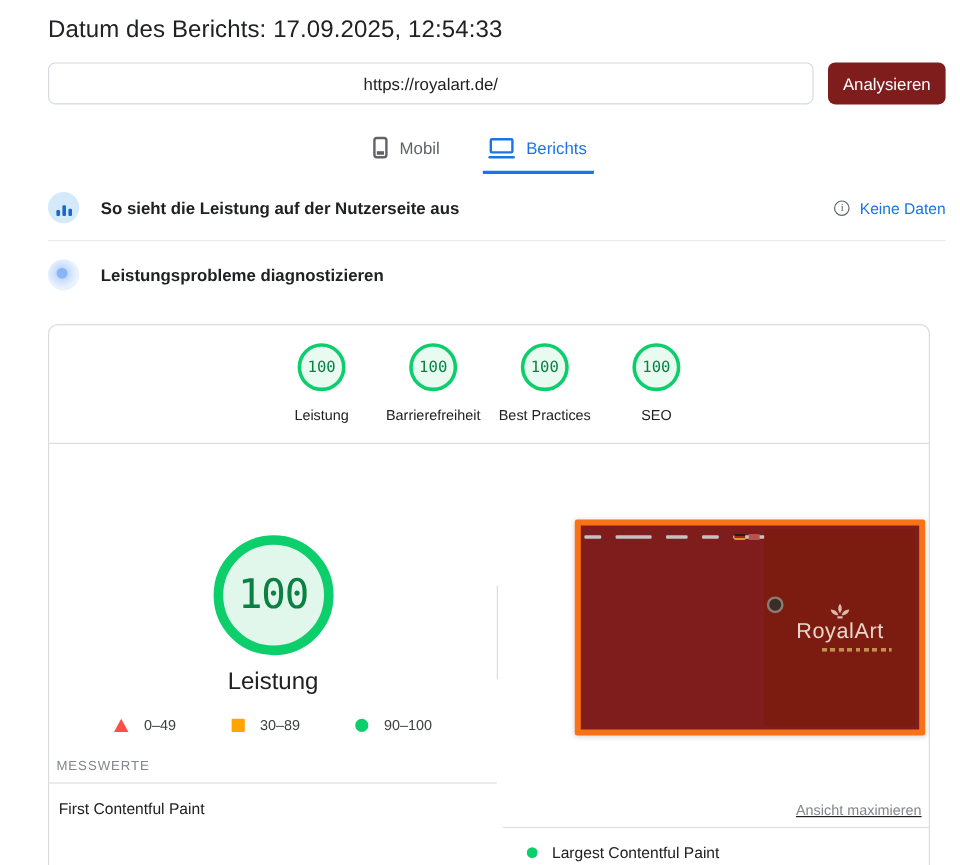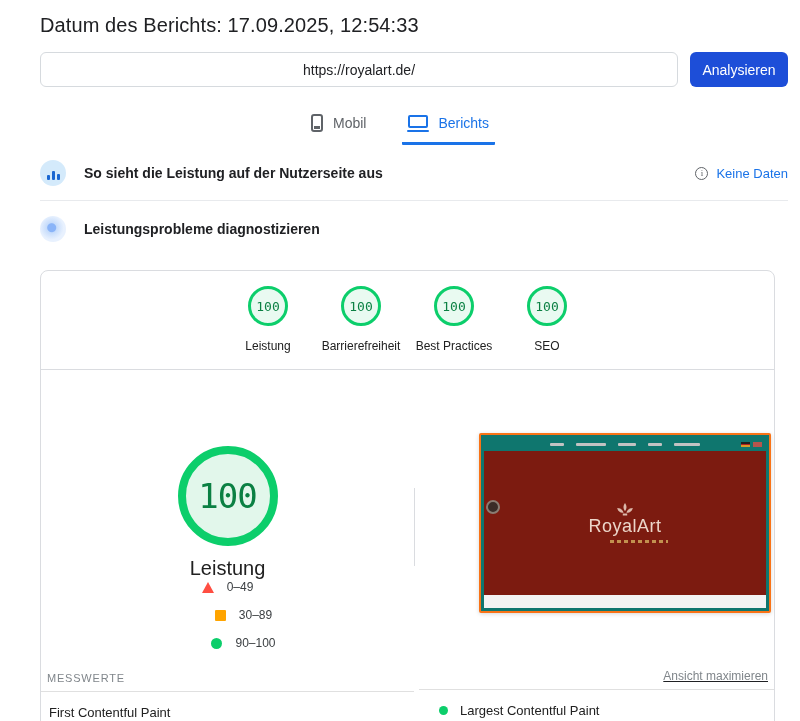--- a/index.html
+++ b/index.html
@@ -7,21 +7,21 @@
     font-family: "Liberation Sans", sans-serif; color: #202124; }
 
   .page { width: 800px; height: 721px; position: relative; }
 
   
   .report-title { font-size: 20px; font-weight: 400; color: #202124; padding: 14px 12px 0 40px; letter-spacing: .1px; }
 
   .url-row { display: flex; align-items: stretch; gap: 12px; margin: 15px 12px 0 40px; }
   .url-input { flex: 1; height: 35px; border: 1px solid #d6dade; border-radius: 6px;
     padding: 0 14px; font-size: 14px; color: #202124; font-family: "Liberation Sans", sans-serif; outline: none; text-align: center; }
-  .analyze-btn { width: 98px; height: 35px; background: #1d4ed8; border: none; border-radius: 6px;
+  .analyze-btn { width: 98px; height: 35px; background: #7f1d1d; border: none; border-radius: 6px;
     color: #fff; font-size: 14px; font-family: "Liberation Sans", sans-serif; cursor: pointer; }
 
   
   .tabs { display: flex; justify-content: center; gap: 30px; margin-top: 23px; }
   .tab { display: flex; align-items: center; gap: 10px; font-size: 14px; color: #5f6368;
     padding: 4px 6px 10px 6px; cursor: pointer; border-bottom: 3px solid transparent; }
   .tab.active { color: #1a73e8; border-bottom-color: #1a73e8; border-radius: 0 0 1px 1px; }
   .phone-icon { width: 12px; height: 18px; border: 2px solid #5f6368; border-radius: 3px; position: relative; }
   .phone-icon::after { content: ""; position: absolute; left: 1px; right: 1px; bottom: 1px; height: 3px; background: #5f6368; }
   .computer-icon { width: 20px; height: 13px; border: 2px solid #1a73e8; border-radius: 2px; position: relative; margin-top: -3px; }
@@ -59,41 +59,41 @@
   .v-divider { width: 1px; height: 78px; background: #dadce0; margin-top: 118px; }
   .right-col { flex: 1; display: flex; flex-direction: column; }
 
   .big-gauge { margin-top: 76px; width: 100px; height: 100px; border-radius: 50%;
     border: 8px solid #0cce6b; background: #e2f7eb; display: flex; align-items: center; justify-content: center;
     font-family: "DejaVu Sans Mono", monospace; font-size: 34px; color: #0b8043; letter-spacing: -1px; }
   .gauge-label { margin-top: 11px; font-size: 20px; color: #212121; }
   .disclaimer { margin-top: 10px; width: 348px; text-align: center; font-size: 11px; line-height: 14px; color: #5f6368; }
   .disclaimer a { color: #1a73e8; text-decoration: none; cursor: pointer; }
 
-  .legend { display: flex; align-items: center; gap: 14px; font-size: 12px; color: #3c4043; flex-direction: column; }
+  .legend { display: flex; align-items: center; gap: 14px; margin-top: 17px; font-size: 12px; color: #3c4043; }
   .legend-item { display: flex; align-items: center; gap: 13px; }
   .legend-item + .legend-item { margin-left: 32px; }
   .tri { width: 0; height: 0; border-left: 6px solid transparent; border-right: 6px solid transparent; border-bottom: 11px solid #ff4e42; }
   .sq { width: 11px; height: 11px; background: #ffa400; border-radius: 1px; }
   .cir { width: 11px; height: 11px; border-radius: 50%; background: #0cce6b; }
 
   .messwerte-row { width: 100%; padding: 0 6px; margin-top: 18px; }
   .messwerte-label { font-size: 11px; letter-spacing: .8px; color: #80868b; }
   .col-divider { width: 100%; border-bottom: 1px solid #e0e0e0; margin-top: 5px; }
   .left-col .col-divider, .left-col .messwerte-row { padding-left: 6px; padding-right: 6px; }
 
   .metric { width: 100%; padding: 13px 0 0 8px; }
   .metric-head { display: flex; align-items: center; gap: 12px; }
   .metric-dot { width: 9px; height: 9px; border-radius: 50%; background: #0cce6b; }
   .metric-name { font-size: 13px; color: #212121; }
 
   
-  .thumb { margin: 63px 3px 0 auto; width: 292px; height: 180px; background: #0f766e;
-    border: 2px solid #f97316; border-radius: 2px; box-shadow: 0 1px 4px rgba(0,0,0,.16);
-    padding: 3px; display: flex; flex-direction: column; position: relative; }
+  .thumb { margin: 63px 3px 0 auto; width: 292px; height: 180px; background: #7f1d1d;
+    border: 5px solid #f97316; border-radius: 2px; box-shadow: 0 1px 4px rgba(0,0,0,.16);
+    padding: 3px; display: flex; flex-direction: row; position: relative; }
   .thumb-nav { height: 13px; display: flex; align-items: center; justify-content: center; gap: 12px; position: relative; }
   .nav-dash { height: 3px; background: #c3c3c3; border-radius: 1px; }
   .thumb-flags { position: absolute; right: 4px; top: 4px; display: flex; gap: 3px; }
   .flag-de { width: 9px; height: 5px; background: linear-gradient(#1f1f1f 0 34%, #b02020 34% 67%, #d79a27 67%); }
   .flag-2 { width: 9px; height: 5px; background: #b5554d; }
   .thumb-hero { flex: 1; background: #7c1b10; position: relative; display: flex; align-items: center; justify-content: center; }
   .thumb-badge { position: absolute; left: 2px; top: 34%; width: 14px; height: 14px; border-radius: 50%;
     background: #3a2c27; border: 2px solid #8a7c72; }
   .logo { display: flex; flex-direction: column; align-items: center; }
   .logo-text { font-size: 18px; color: #ecd5c9; letter-spacing: .5px; margin-top: -2px; }

